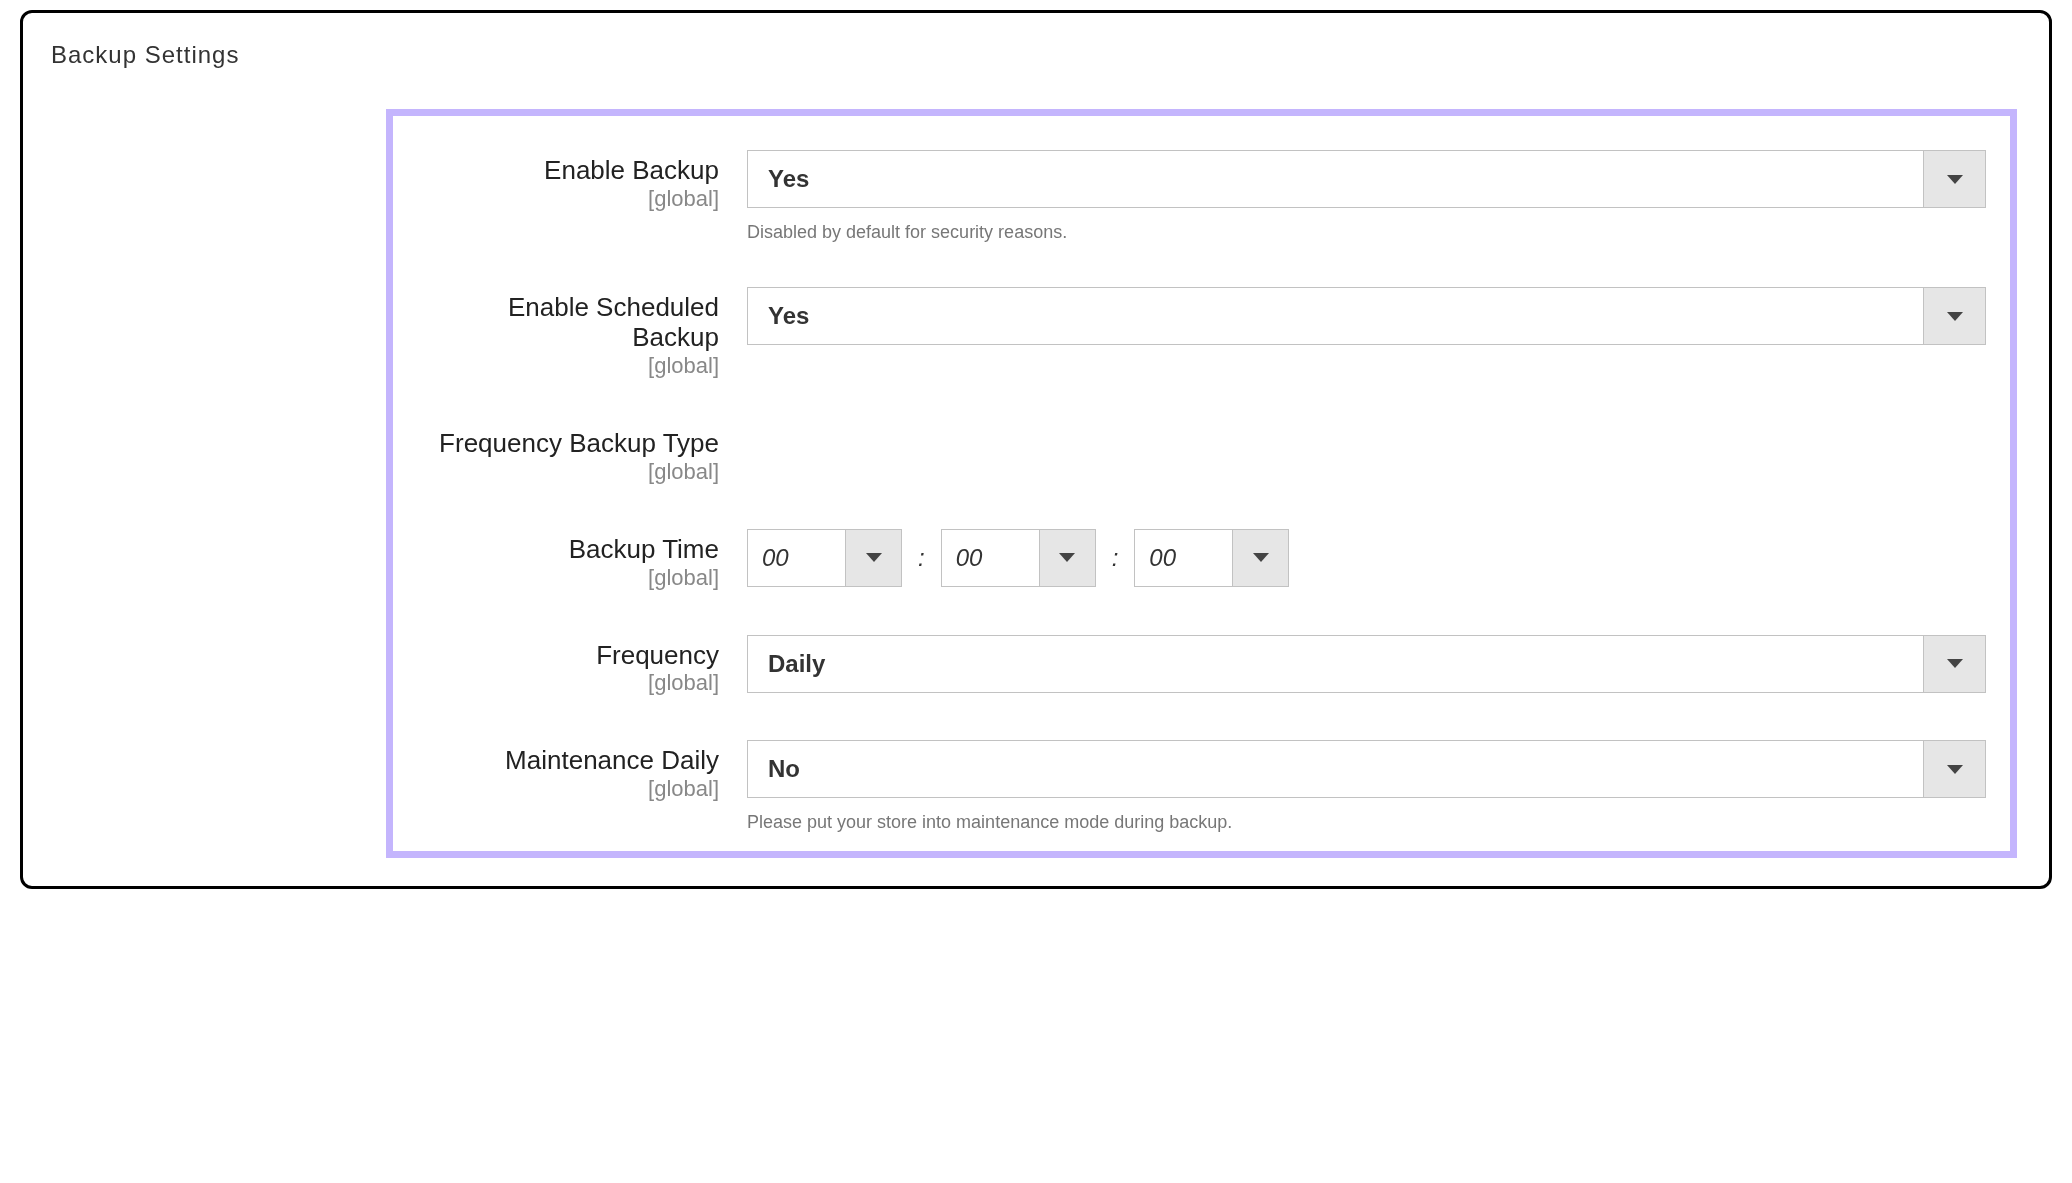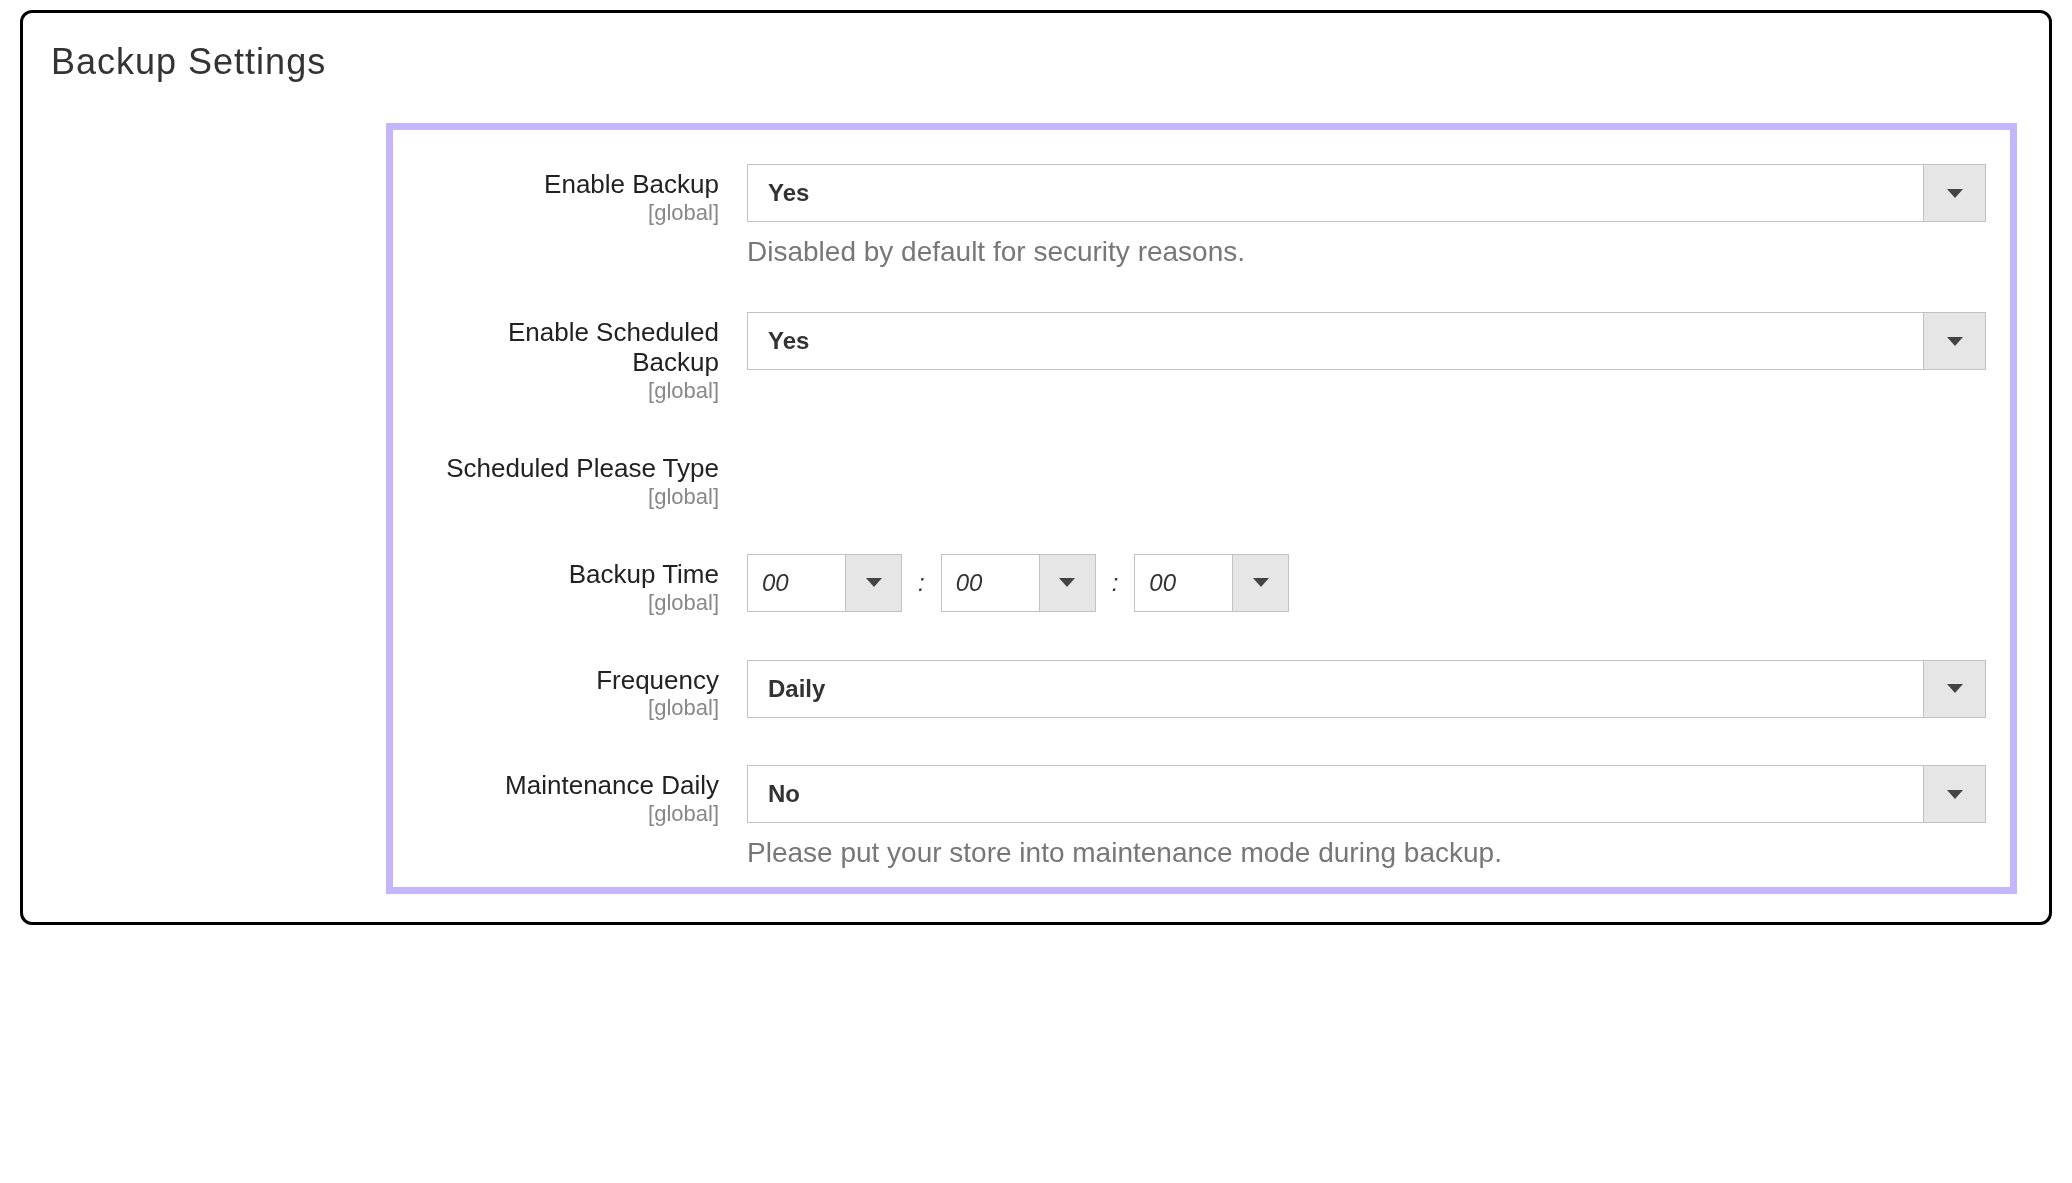--- a/index.html
+++ b/index.html
@@ -9,21 +9,21 @@
       padding: 10px;
     }
     .panel {
       border: 3px solid #000;
       border-radius: 12px;
       padding: 18px 24px 28px 28px;
       max-width: 2032px;
       margin: 0 auto;
     }
     .section-title {
-      font-size: 36px;
+      font-size: 24px;
       color: #333;
       letter-spacing: 1px;
       margin: 10px 0 40px 0;
       font-weight: 400;
     }
     .fields-wrap {
       border: 7px solid #c4b5fd;
       margin-left: 335px;
       margin-right: 8px;
       padding: 34px 24px 12px 24px;
@@ -93,21 +93,21 @@
       height: 58px;
       background: #fff;
       cursor: pointer;
       width: 155px;
     }
     .select-small .select-value { padding: 0 14px; font-size: 24px; }
     .select-small .select-btn { width: 56px; }
     .time-group { display: flex; align-items: center; gap: 12px; font-style: italic; }
     .colon { font-size: 24px; color: #333; padding: 0 4px; }
     .note {
-      font-size: 28px;
+      font-size: 18px;
       color: #777;
       margin-top: 14px;
     }
   </style>
 </head>
 <body>
 
 <div class="panel">
   <h2 class="section-title">Backup Settings</h2>
 
@@ -139,21 +139,21 @@
           <div class="select-value">Yes</div>
           <div class="select-btn">
             <span class="caret"></span>
           </div>
         </div>
       </div>
     </div>
 
     <div class="field-row">
       <div class="label-col">
-        <span class="label-main">Scheduled Please Type</span>
+        <span class="label-main">Frequency Backup Type</span>
         <span class="label-scope">[global]</span>
       </div>
     </div>
 
     <div class="field-row">
       <div class="label-col">
         <span class="label-main">Backup Time</span>
         <span class="label-scope">[global]</span>
       </div>
       <div class="control-col">

